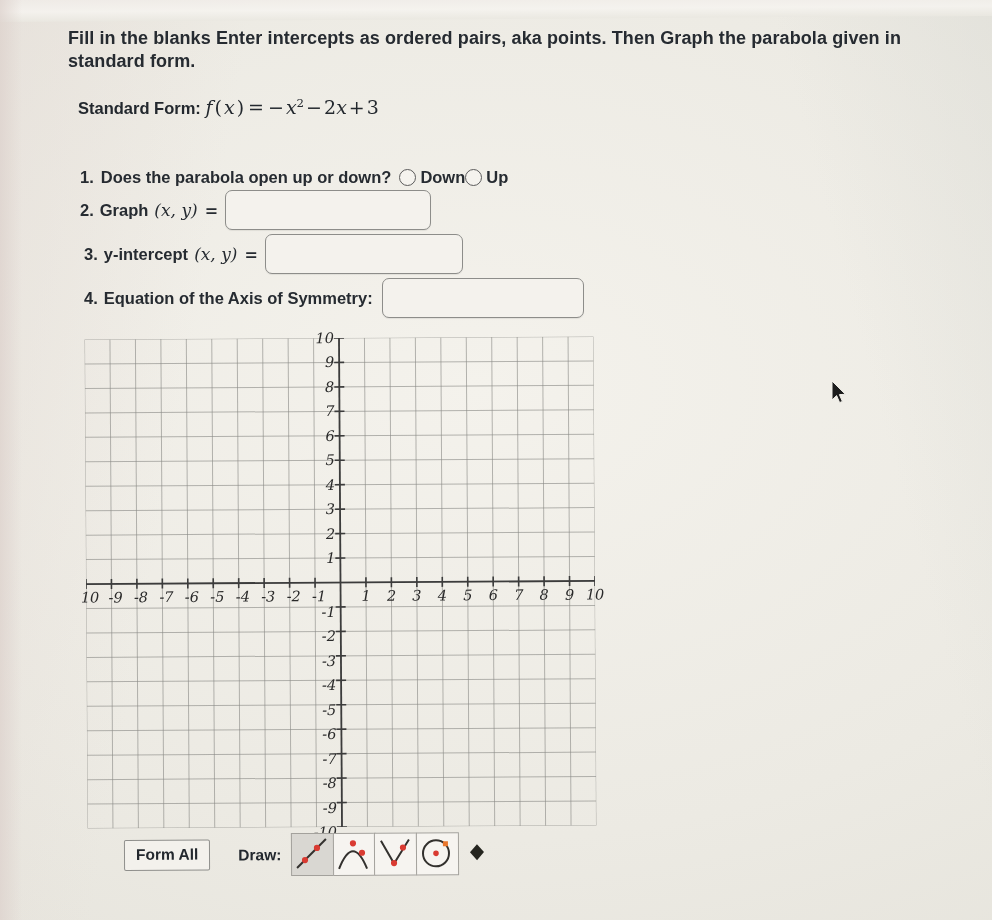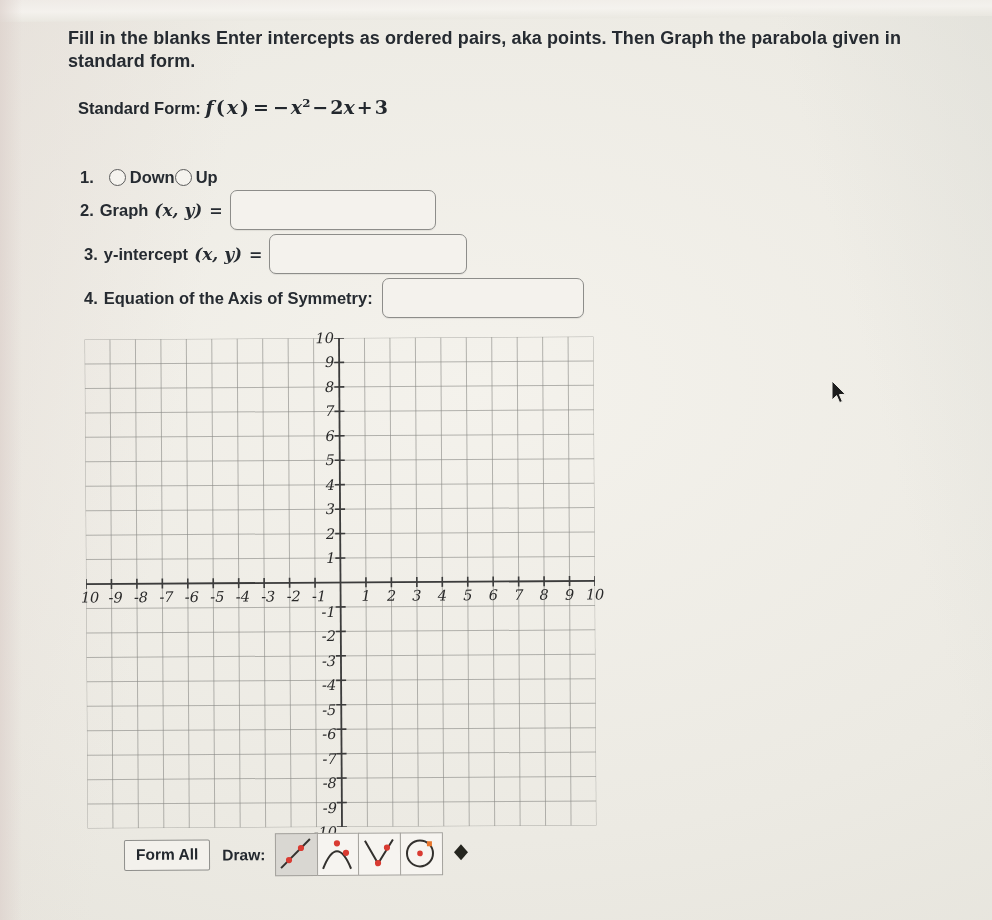--- a/index.html
+++ b/index.html
@@ -61,21 +61,21 @@
   .stdform {
     position: absolute;
     left: 78px; top: 96px;
     font-size: 16.5px;
     font-weight: bold;
     color: #23282e;
     white-space: nowrap;
   }
   .mathserif {
     font-family: "DejaVu Serif", "Liberation Serif", serif;
-    font-weight: bold;
+    font-weight: normal;
     font-size: 19px;
     font-style: italic;
   }
   .mathserif .num { font-style: normal; }
   .mathserif .op  { font-style: normal; padding: 0 2px; }
   sup.exp {
     font-size: .62em;
     font-style: normal;
     vertical-align: super;
     line-height: 0;
@@ -156,21 +156,21 @@
     padding: 5px 11px 6px 11px;
     font-size: 15.5px;
     font-weight: bold;
     color: #23282e;
     border-radius: 2px;
   }
   #draw-label {
     font-size: 15.5px;
     font-weight: bold;
     color: #23282e;
-    margin-left: 12px;
+    margin-left: 28px;
     margin-right: 11px;
   }
   .tools { display: flex; }
   .tool {
     width: 41px; height: 41px;
     border: 1.3px solid #a3a19c;
     background: #f6f4f0;
     margin-left: -1.3px;
     position: relative;
   }
@@ -199,20 +199,21 @@
   <div class="stdform">
     <span>Standard Form:</span>
     <span class="mathserif">
       <span>f</span><span class="op">(</span><span>x</span><span class="op">)</span><span class="op">=</span><span class="op">−</span><span>x</span><sup class="exp">2</sup><span class="op">−</span><span class="num">2</span><span>x</span><span class="op">+</span><span class="num">3</span>
     </span>
   </div>
 
   <div class="qline" id="q1">
     <span>1.</span>
     <span style="width:7px"></span>
+    <span>Does the parabola open up or down?</span>
     <span class="radio-wrap">
       <span class="radio"></span>
       <span class="radio-label">Down</span>
     </span>
     <span class="radio-wrap" style="margin-left:0">
       <span class="radio"></span>
       <span class="radio-label">Up</span>
     </span>
   </div>
 

